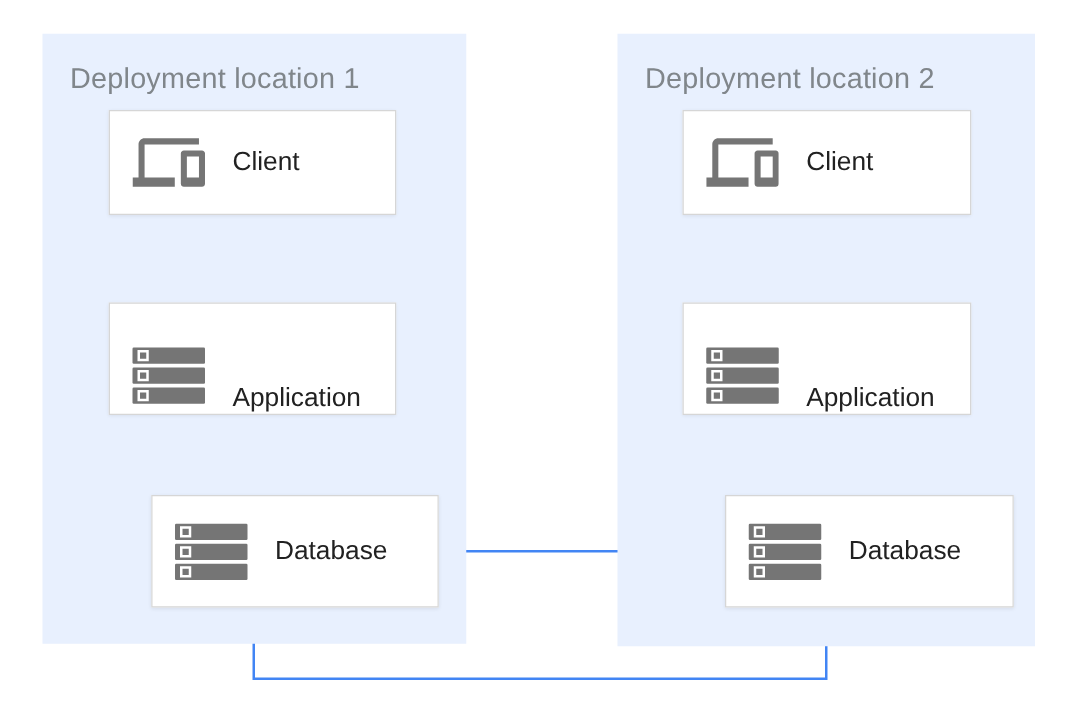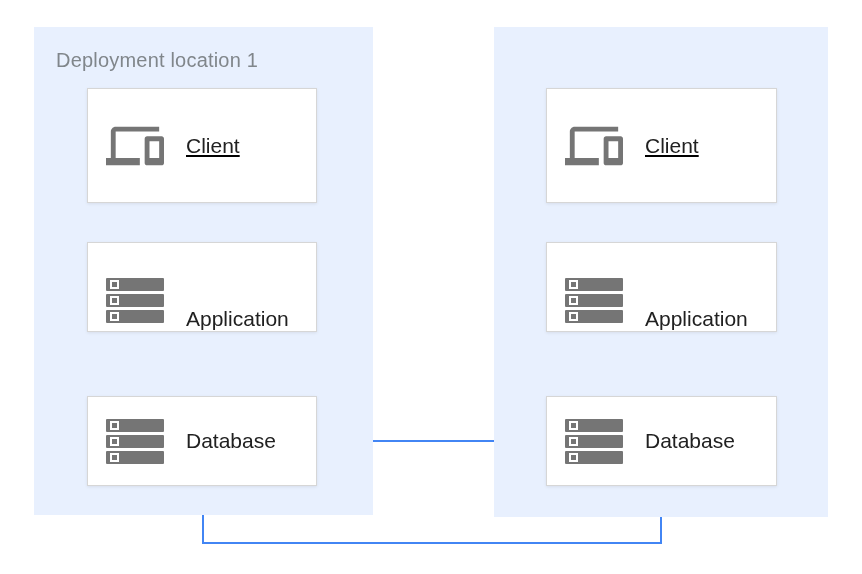--- a/index.html
+++ b/index.html
@@ -23,38 +23,38 @@
   }
   .zone{
     position:absolute;
     background:var(--zone-bg);
   }
   .zone-1{left:34px;top:27px;width:339px;height:488px;}
   .zone-2{left:494px;top:27px;width:334px;height:490px;}
   .zone-label{
     position:absolute;
     left:22px;top:22px;
-    font-size:20px;
+    font-size:23px;
     color:var(--zone-label);
     letter-spacing:.2px;
     white-space:nowrap;
   }
   .node{
     position:absolute;
     left:53px;width:230px;height:90px;
     background:var(--node-bg);
     border:1px solid var(--node-border);
     box-shadow:0 1px 3px rgba(0,0,0,.08);
     display:flex;align-items:center;
     padding-left:16px;
   }
   .zone-2 .node{left:52px;width:231px;}
-  .node-client{top:61px;height:115px;text-decoration:underline;}
+  .node-client{top:61px;height:84px;}
   .node-application{top:215px;align-items:flex-end;}
-  .node-database{top:369px;}
+  .node-database{top:369px;margin-left:34px;}
   .icon-wrap{
     width:62px;height:62px;
     display:flex;align-items:center;justify-content:center;
     flex:0 0 auto;
     margin-right:20px;
   }
   .node-label{
     font-size:21px;
     color:var(--node-text);
     white-space:nowrap;
@@ -138,20 +138,21 @@
           <span class="server-bar"></span>
             <span class="server-bar"></span>
             <span class="server-bar"></span>
         </span>
       </span>
       <span class="node-label">Database</span>
     </div>
   </section>
 
   <section class="zone zone-2">
+    <div class="zone-label">Deployment location 2</div>
 
     <div class="node node-client">
       <span class="icon-wrap">
         <svg class="devices-svg" viewBox="0 0 24 24" aria-hidden="true">
           <path d="M4 6h18V4H4c-1.1 0-2 .9-2 2v11H0v3h14v-3H4V6zm19 2h-6c-.55 0-1 .45-1 1v10c0 .55.45 1 1 1h6c.55 0 1-.45 1-1V9c0-.55-.45-1-1-1zm-1 9h-4v-7h4v7z"></path>
         </svg>
       </span>
       <span class="node-label">Client</span>
     </div>
 

